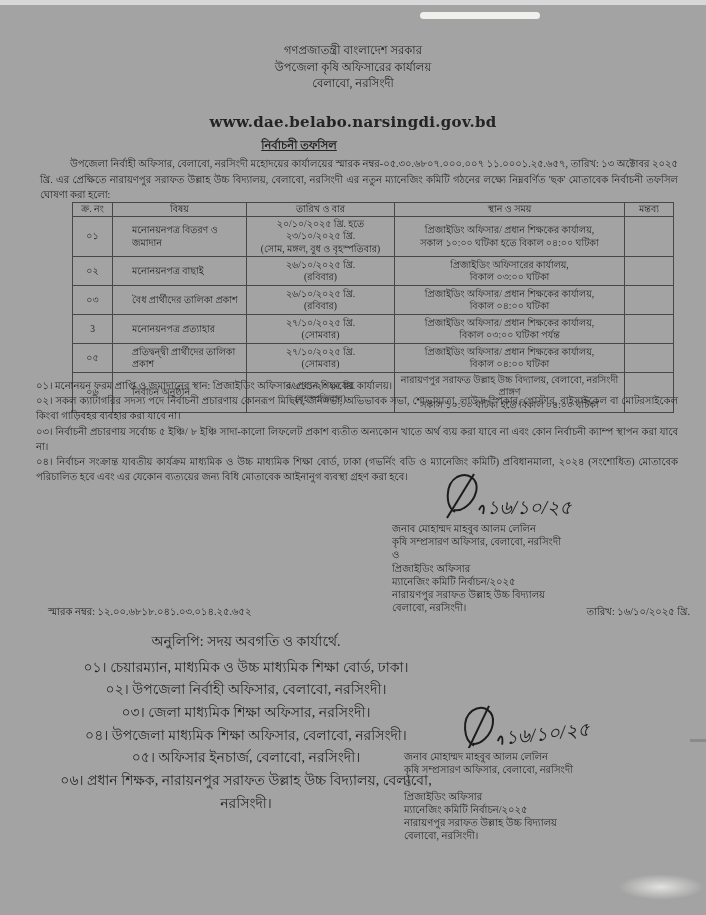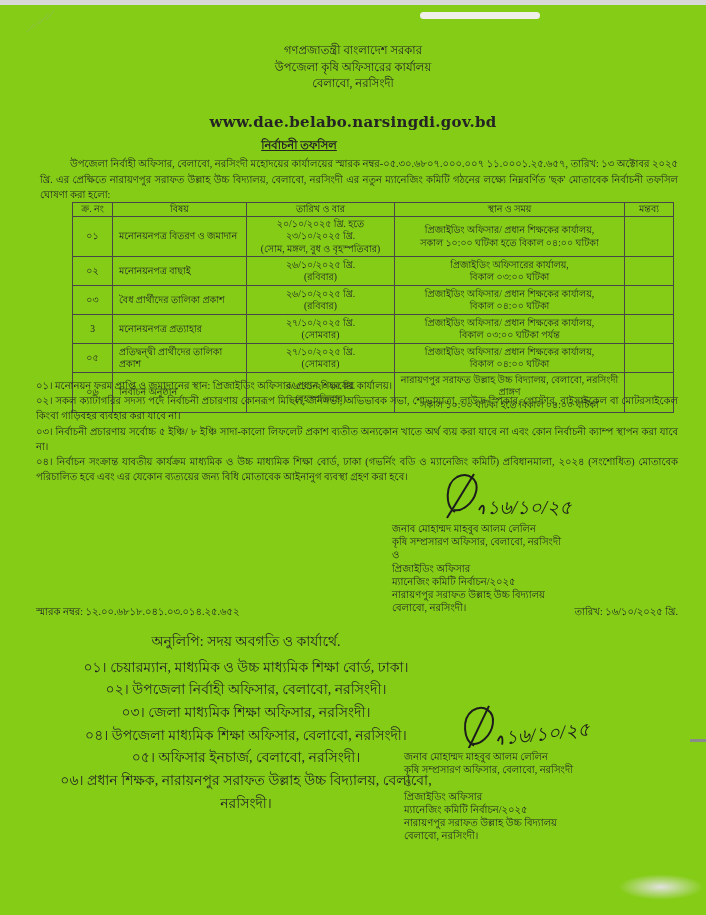--- a/index.html
+++ b/index.html
@@ -1,19 +1,19 @@
 <!DOCTYPE html>
 <html><head>
 <meta charset="utf-8">
 <style>
   html,body{margin:0;padding:0;background:#e9e9e9;}
   .page{
     position:relative;
     width:706px;height:915px;
-    background:#84cc16;
+    background:#a3a3a3;
     font-family:"Liberation Serif","DejaVu Serif",serif;
     color:#242424;
     overflow:hidden;
   }
   .top-strip{position:absolute;top:0;left:0;width:706px;height:5px;background:#d8d8d8;}
   .pencil-mark{position:absolute;top:8px;left:24px;opacity:.35;}
   .smudge-top{position:absolute;top:12px;left:420px;width:120px;height:7px;background:#efefec;border-radius:4px;}
   .edge-dash{position:absolute;top:739px;right:0;width:16px;height:3px;background:#8a8a8a;}
   .smudge-bottom{position:absolute;top:874px;left:618px;width:86px;height:26px;
     background:radial-gradient(ellipse at center,#e2e2df 0%,rgba(252,252,250,0) 70%);}
@@ -25,34 +25,34 @@
     font-size:11.5px;font-weight:bold;text-decoration:underline;}
 
   .intro{position:absolute;top:152px;left:36px;width:638px;margin:4px;
     font-size:10px;line-height:1.55;text-align:justify;text-indent:30px;}
 
   table.schedule{position:absolute;top:202px;left:72px;width:601px;
     border-collapse:collapse;table-layout:fixed;font-size:9.5px;}
   table.schedule th,table.schedule td{
     border:1px solid #474747;padding:1px 3px;vertical-align:middle;
     text-align:center;white-space:pre-line;line-height:1.3;font-weight:normal;}
-  table.schedule td.c1{text-align:left;padding-left:6px;margin-left:16px;}
+  table.schedule td.c1{text-align:left;padding-left:19px;margin-left:16px;}
   table.schedule thead th{height:13px;padding:0 2px;}
   table.schedule tbody td{height:26px;}
 
   .notes{position:absolute;top:378px;left:36px;width:642px;font-size:10px;line-height:1.52;text-align:justify;}
   .notes div{margin:0;}
 
   .sig{position:absolute;text-align:left;font-size:10px;line-height:1.32;}
   .sig1{top:472px;left:392px;width:240px;}
   .sig2{top:698px;left:404px;width:246px;}
   .sig svg{display:block;margin:0 auto 2px auto;}
   .sig .sig-lines div{white-space:nowrap;}
 
-  .memo-row{position:absolute;top:604px;left:36px;width:642px;display:flex;
+  .memo-row{position:absolute;top:604px;left:48px;width:642px;display:flex;
     justify-content:space-between;font-size:10px;gap:12px;}
 
   .copies{position:absolute;top:631px;left:36px;width:420px;font-size:14px;line-height:1.62;text-align:center;}
   .copies .copy-items{margin-top:3px;}
 </style>
 </head>
 <body>
 
 <div class="page">
 

